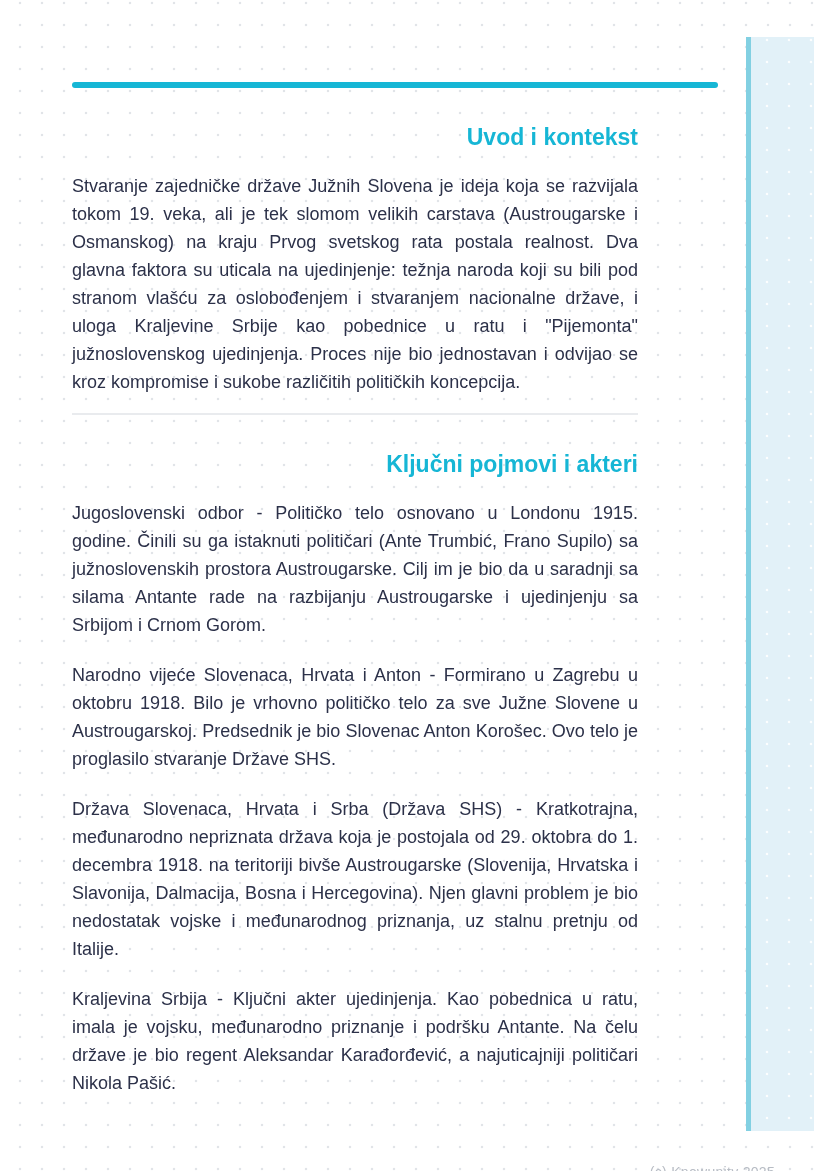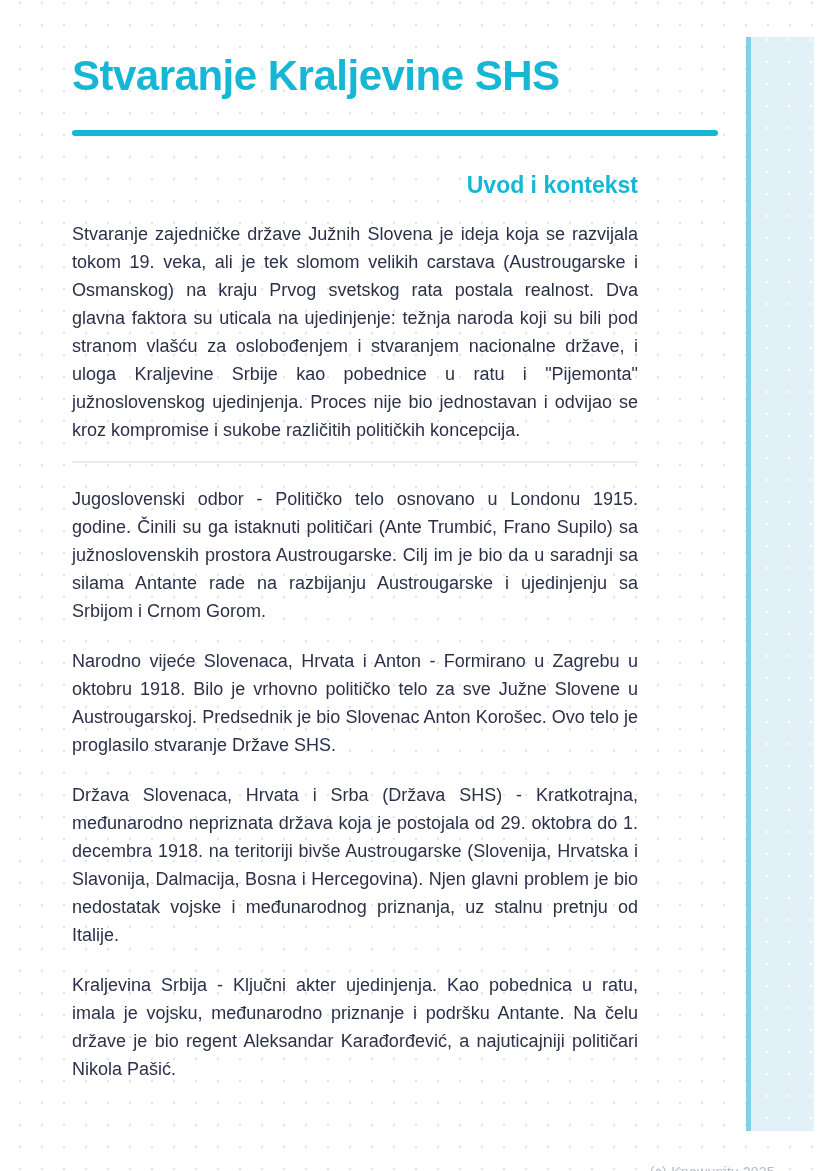--- a/index.html
+++ b/index.html
@@ -84,31 +84,31 @@
     z-index: 3;
   }
 </style>
 </head>
 <body>
 
 <div class="page">
   <div class="side-band"></div>
 
   <main class="content">
-    <h1>Stvaranje Kraljevine SHS</h1>
     <div class="title-rule"></div>
 
     <section>
       <h2>Uvod i kontekst</h2>
       <p class="para"><span>Stvaranje zajedničke države Južnih Slovena je ideja koja se razvijala tokom 19. veka, ali je tek slomom velikih carstava (Austrougarske i Osmanskog) na kraju Prvog svetskog rata postala realnost. Dva glavna faktora su uticala na ujedinjenje: težnja naroda koji su bili pod stranom vlašću za oslobođenjem i stvaranjem nacionalne države, i uloga Kraljevine Srbije kao pobednice u ratu i "Pijemonta" južnoslovenskog ujedinjenja. Proces nije bio jednostavan i odvijao se kroz kompromise i sukobe različitih političkih koncepcija.</span></p>
     </section>
 
     <hr class="divider">
 
     <section>
+      <h2>Ključni pojmovi i akteri</h2>
       <p class="para"><strong>Jugoslovenski odbor</strong><span> - Političko telo osnovano u Londonu 1915. godine. Činili su ga istaknuti političari (Ante Trumbić, Frano Supilo) sa južnoslovenskih prostora Austrougarske. Cilj im je bio da u saradnji sa silama Antante rade na razbijanju Austrougarske i ujedinjenju sa Srbijom i Crnom Gorom.</span></p>
       <p class="para"><strong>Narodno vijeće Slovenaca, Hrvata i Anton</strong><span> - Formirano u Zagrebu u oktobru 1918. Bilo je vrhovno političko telo za sve Južne Slovene u Austrougarskoj. Predsednik je bio Slovenac Anton Korošec. Ovo telo je proglasilo stvaranje Države SHS.</span></p>
       <p class="para"><strong>Država Slovenaca, Hrvata i Srba (Država SHS)</strong><span> - Kratkotrajna, međunarodno nepriznata država koja je postojala od 29. oktobra do 1. decembra 1918. na teritoriji bivše Austrougarske (Slovenija, Hrvatska i Slavonija, Dalmacija, Bosna i Hercegovina). Njen glavni problem je bio nedostatak vojske i međunarodnog priznanja, uz stalnu pretnju od Italije.</span></p>
       <p class="para"><strong>Kraljevina Srbija</strong><span> - Ključni akter ujedinjenja. Kao pobednica u ratu, imala je vojsku, međunarodno priznanje i podršku Antante. Na čelu države je bio regent </span><strong>Aleksandar Karađorđević</strong><span>, a najuticajniji političari </span><strong>Nikola Pašić</strong><span>.</span></p>
     </section>
   </main>
 
   <div class="footer">(c) Knowunity 2025</div>
 </div>
 

